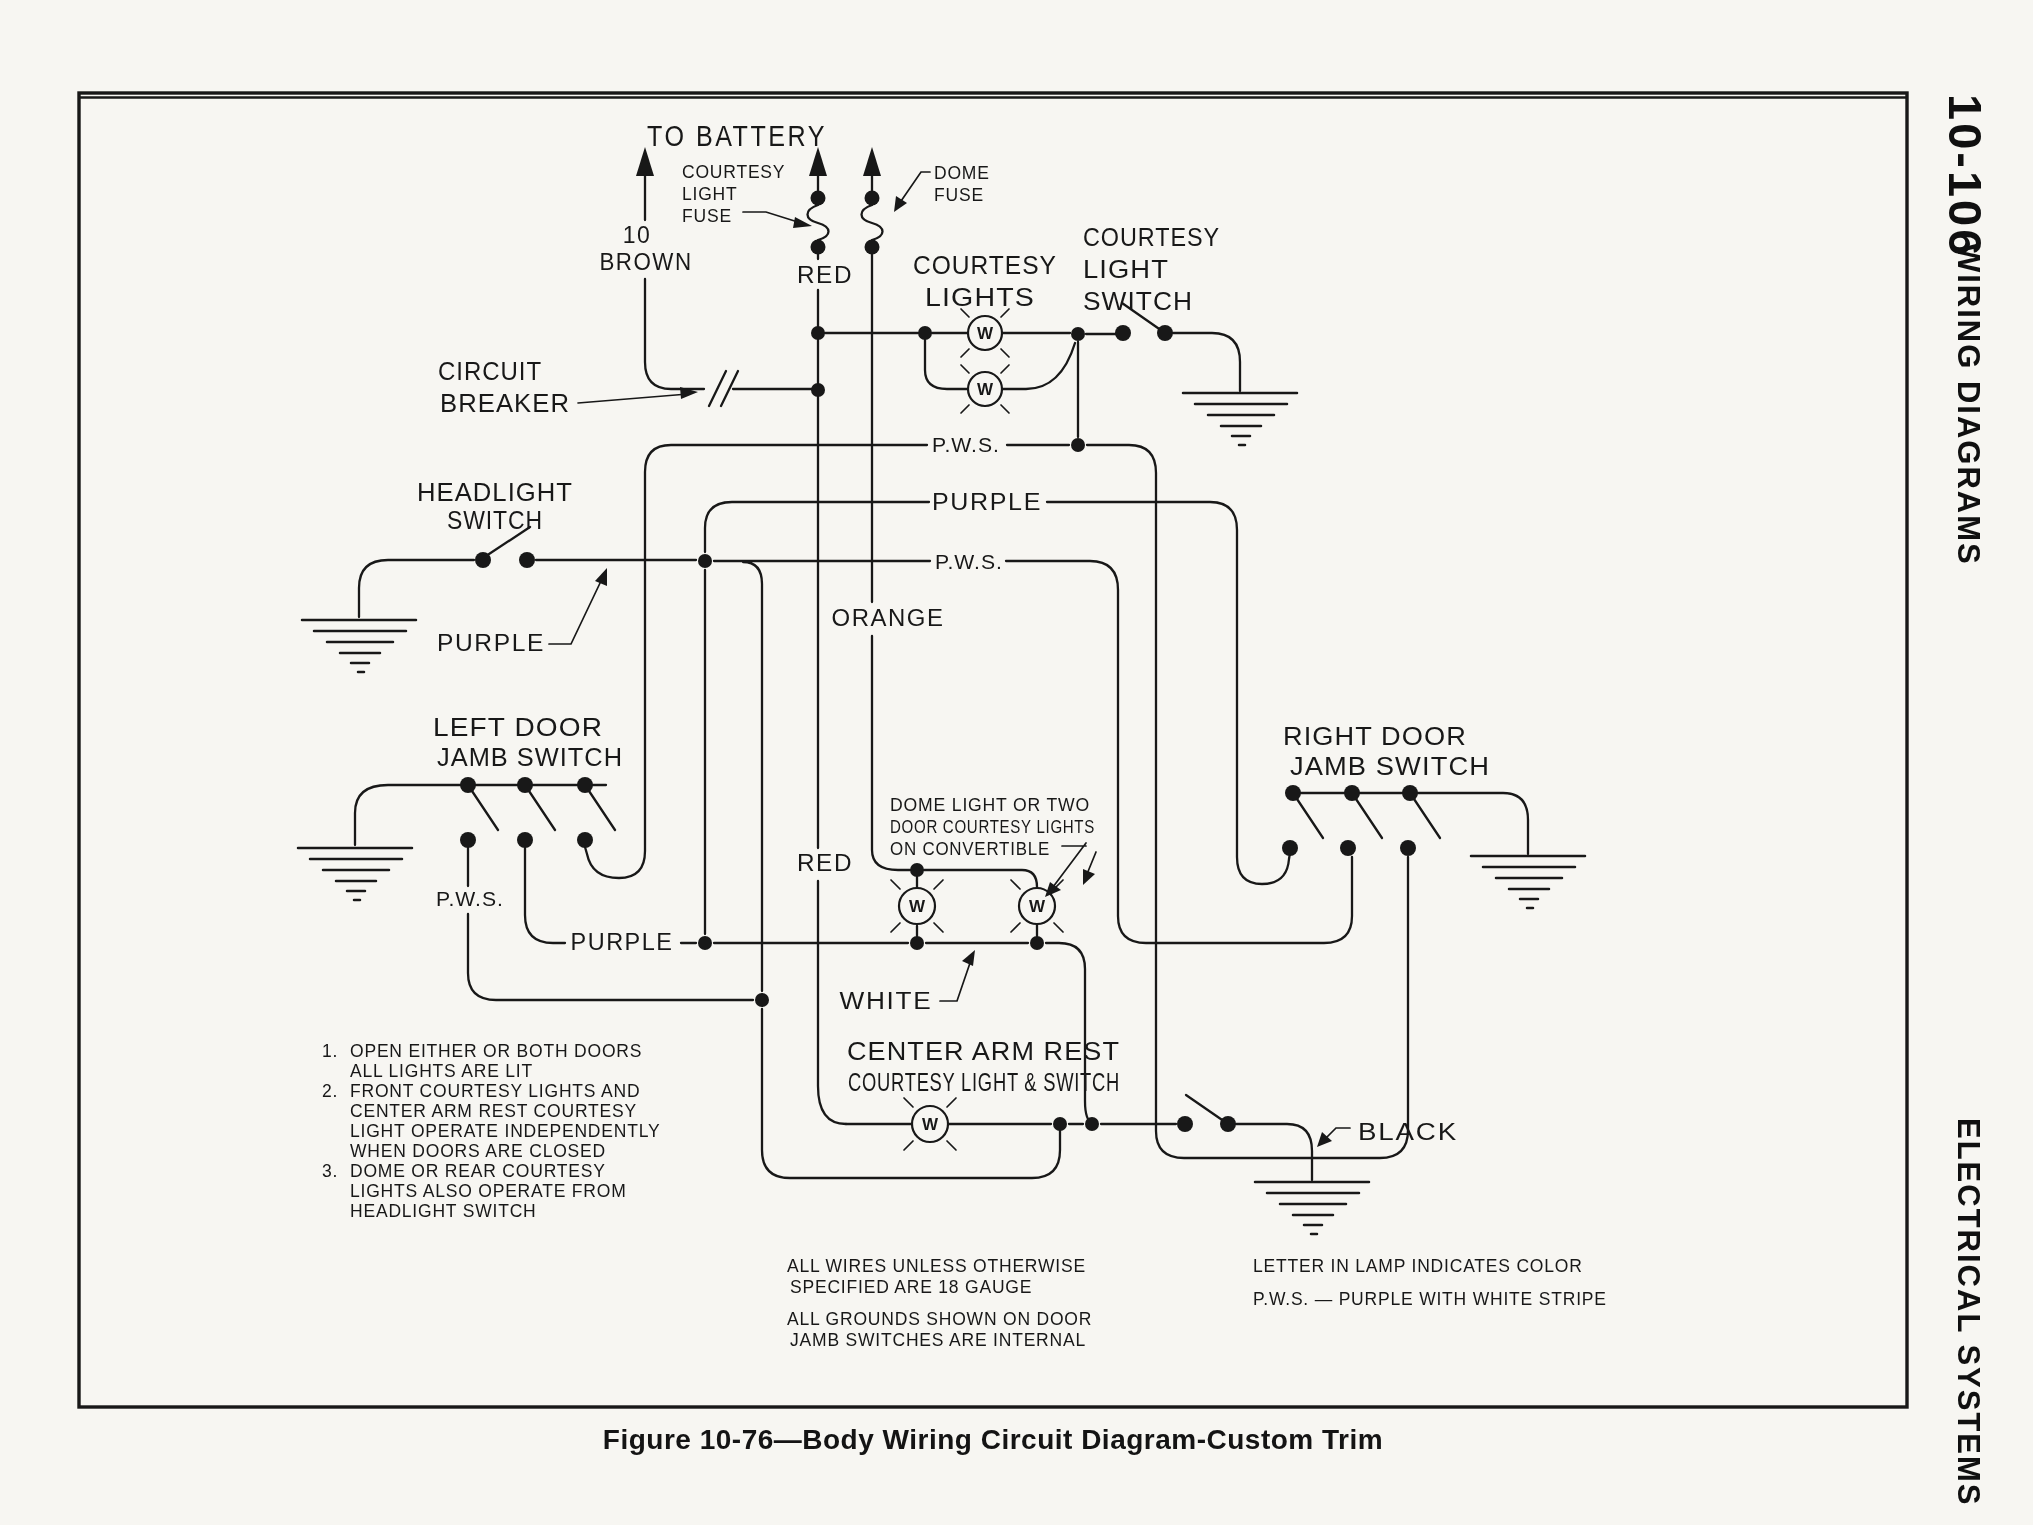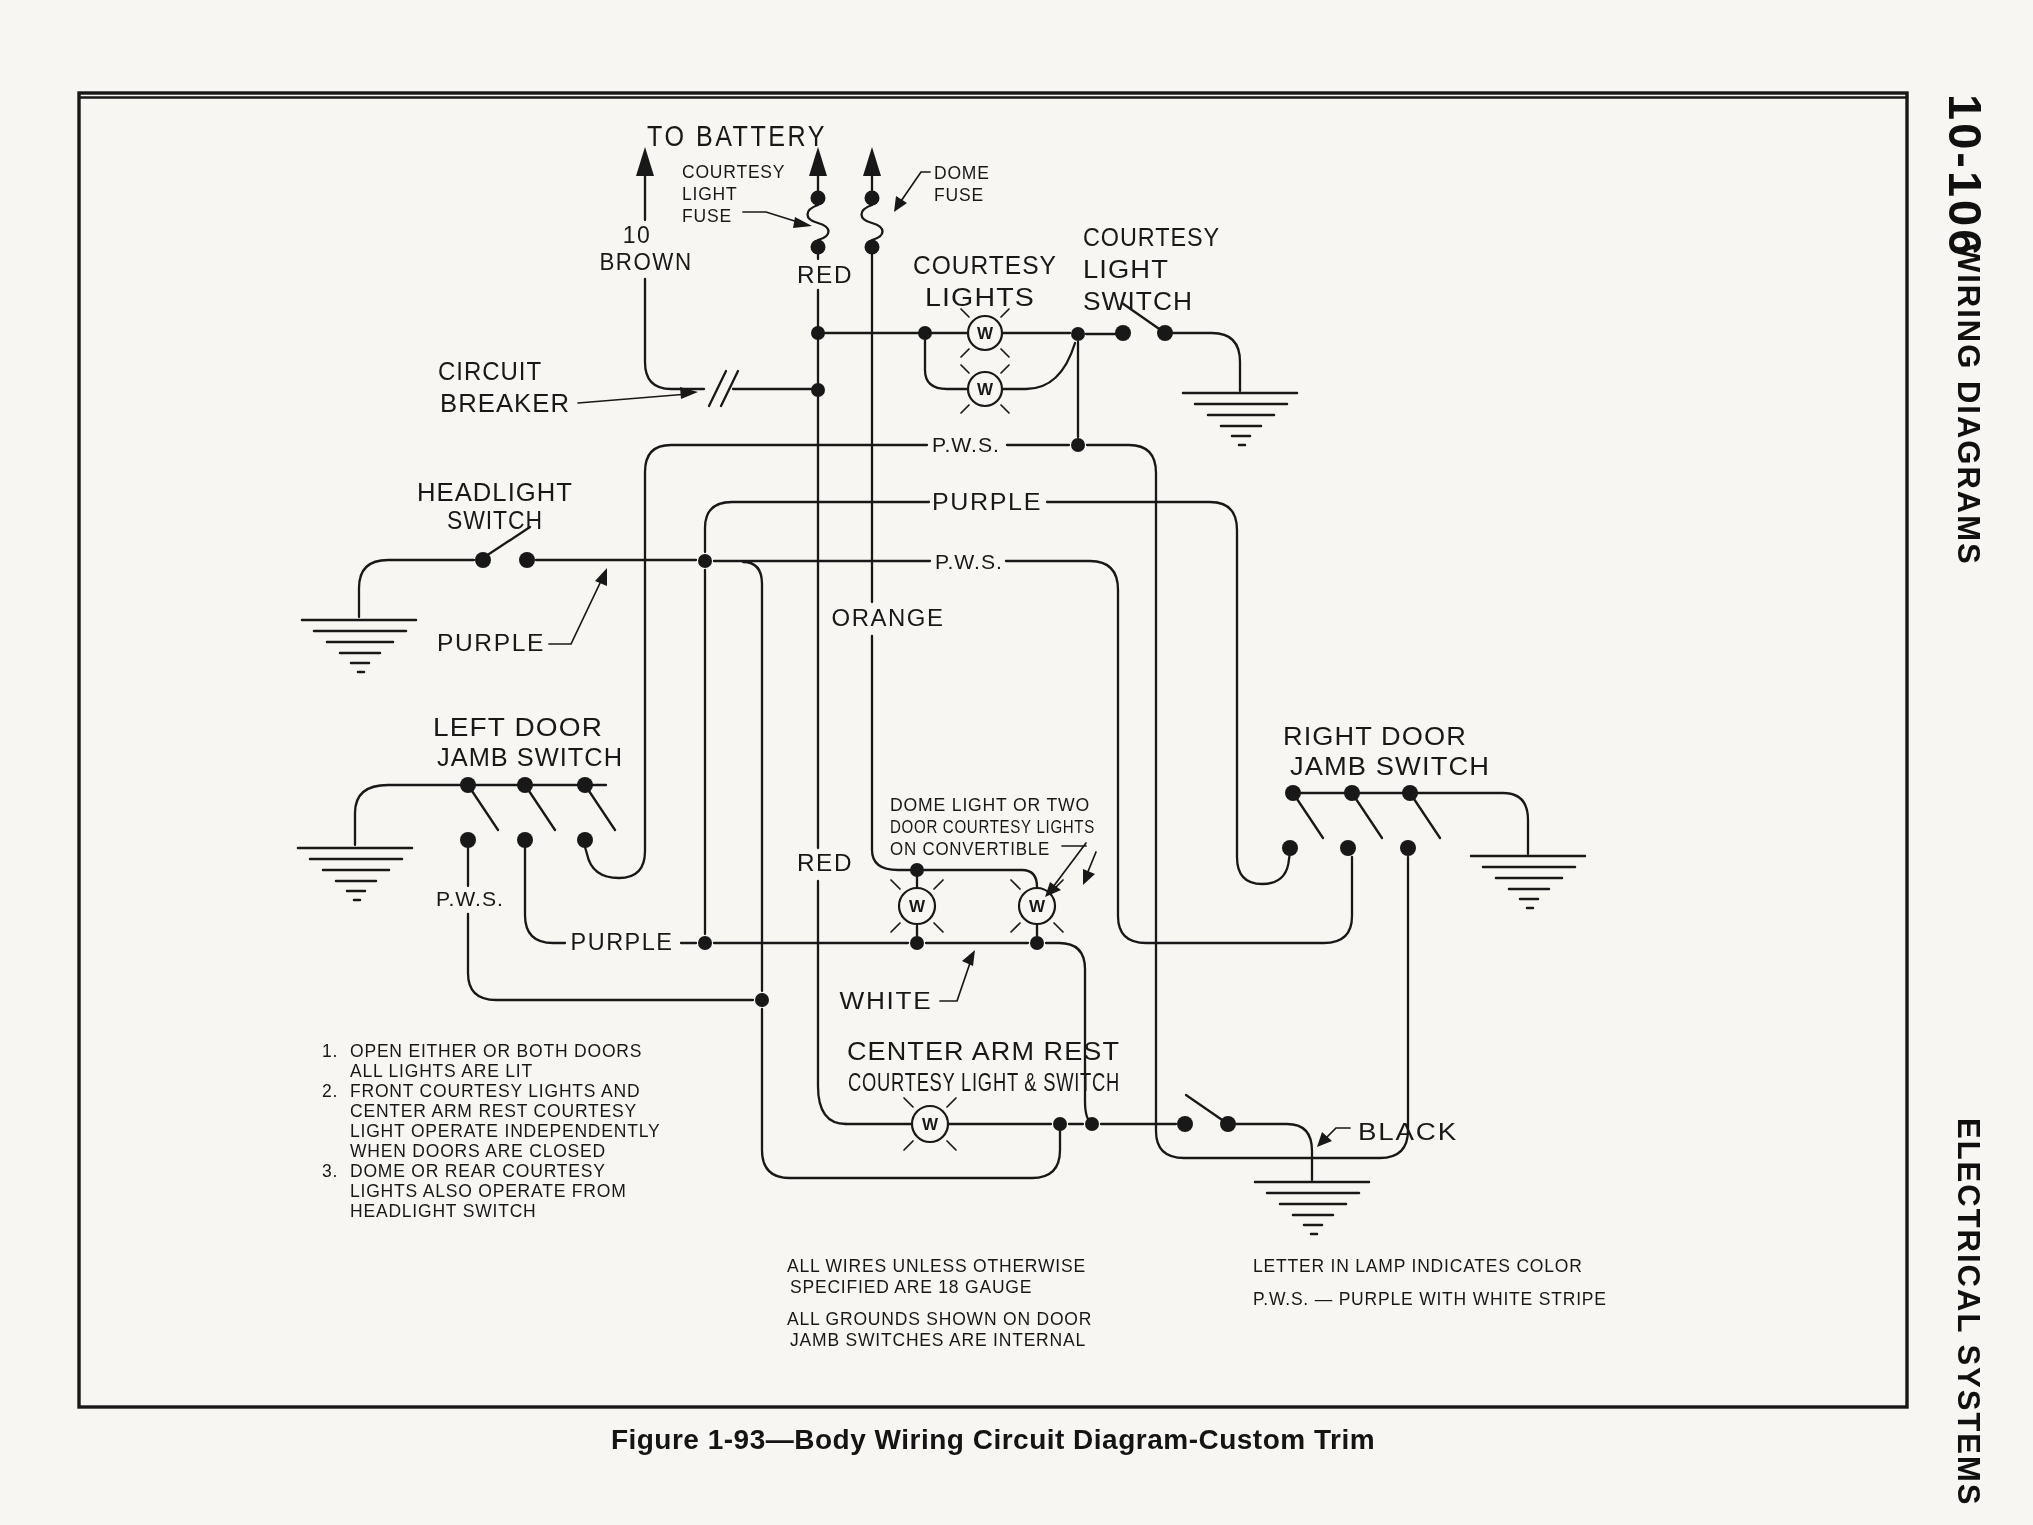--- a/index.html
+++ b/index.html
@@ -28,21 +28,21 @@
            font-size:28px;font-weight:700;letter-spacing:.5px;color:#141414;}
 </style>
 </head>
 <body>
 
 <div id="page">
 
   <div id="pg-num" class="vtext">10-106</div>
   <div id="sb-top" class="vtext">WIRING DIAGRAMS</div>
   <div id="sb-bot" class="vtext">ELECTRICAL SYSTEMS</div>
-  <div id="caption">Figure 1-93—Body Wiring Circuit Diagram-Custom Trim</div>
+  <div id="caption">Figure 10-76—Body Wiring Circuit Diagram-Custom Trim</div>
 
   <svg width="2033" height="1525" viewBox="0 0 2033 1525">
     <defs>
       <g id="gndsym">
         <path class="gnd" d="M-57,0 H57 M-45,11 H47 M-32,22 H34 M-19,33 H21 M-8,43 H10 M-1,52 H5"></path>
       </g>
     </defs>
 
     <g>
       <rect x="79" y="93" width="1828" height="1314" fill="none" stroke="#181818" stroke-width="3.4"></rect>

